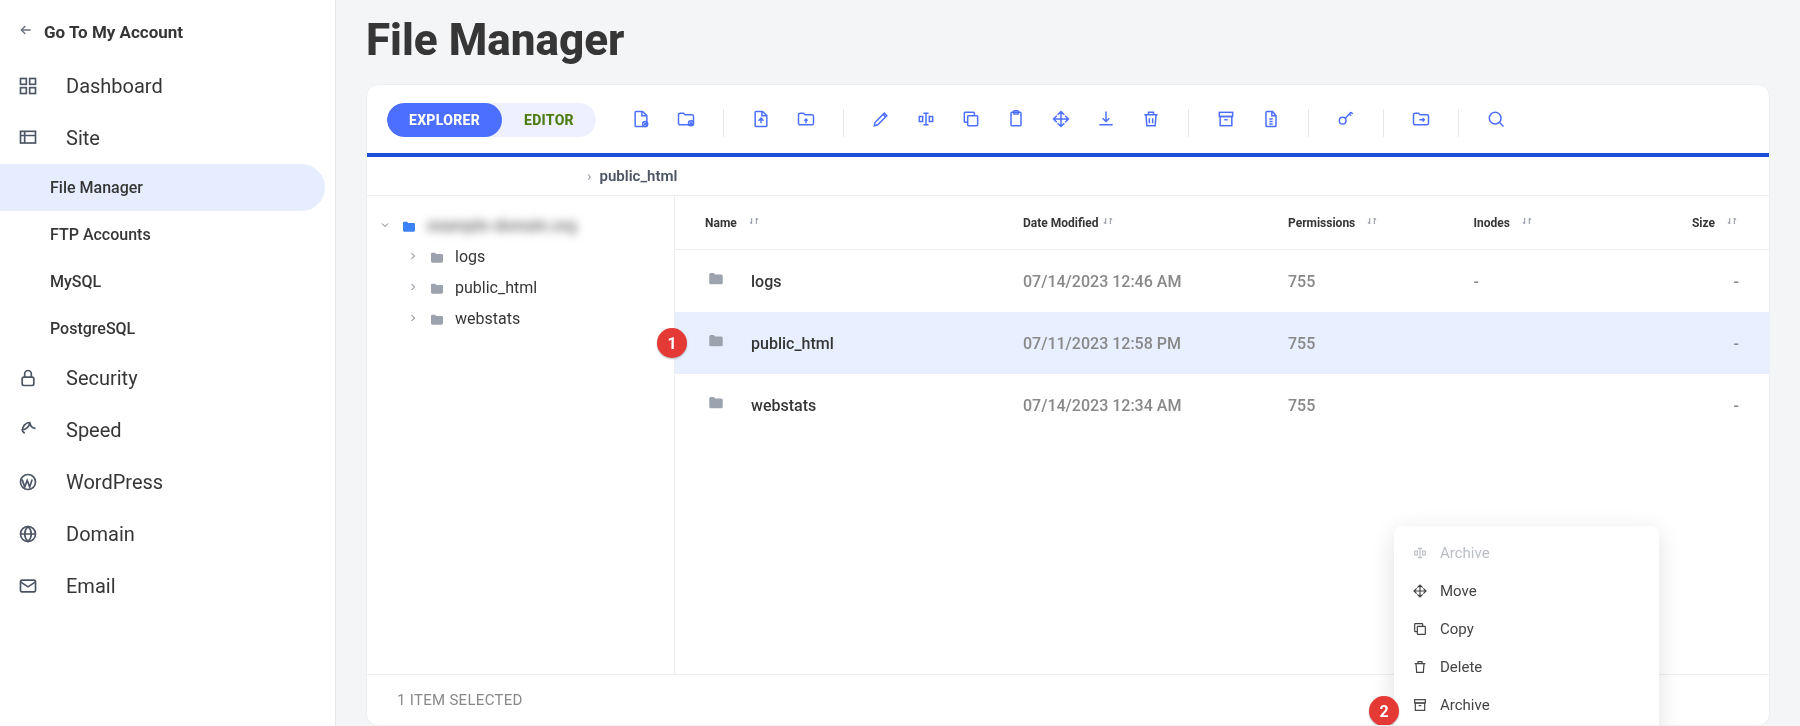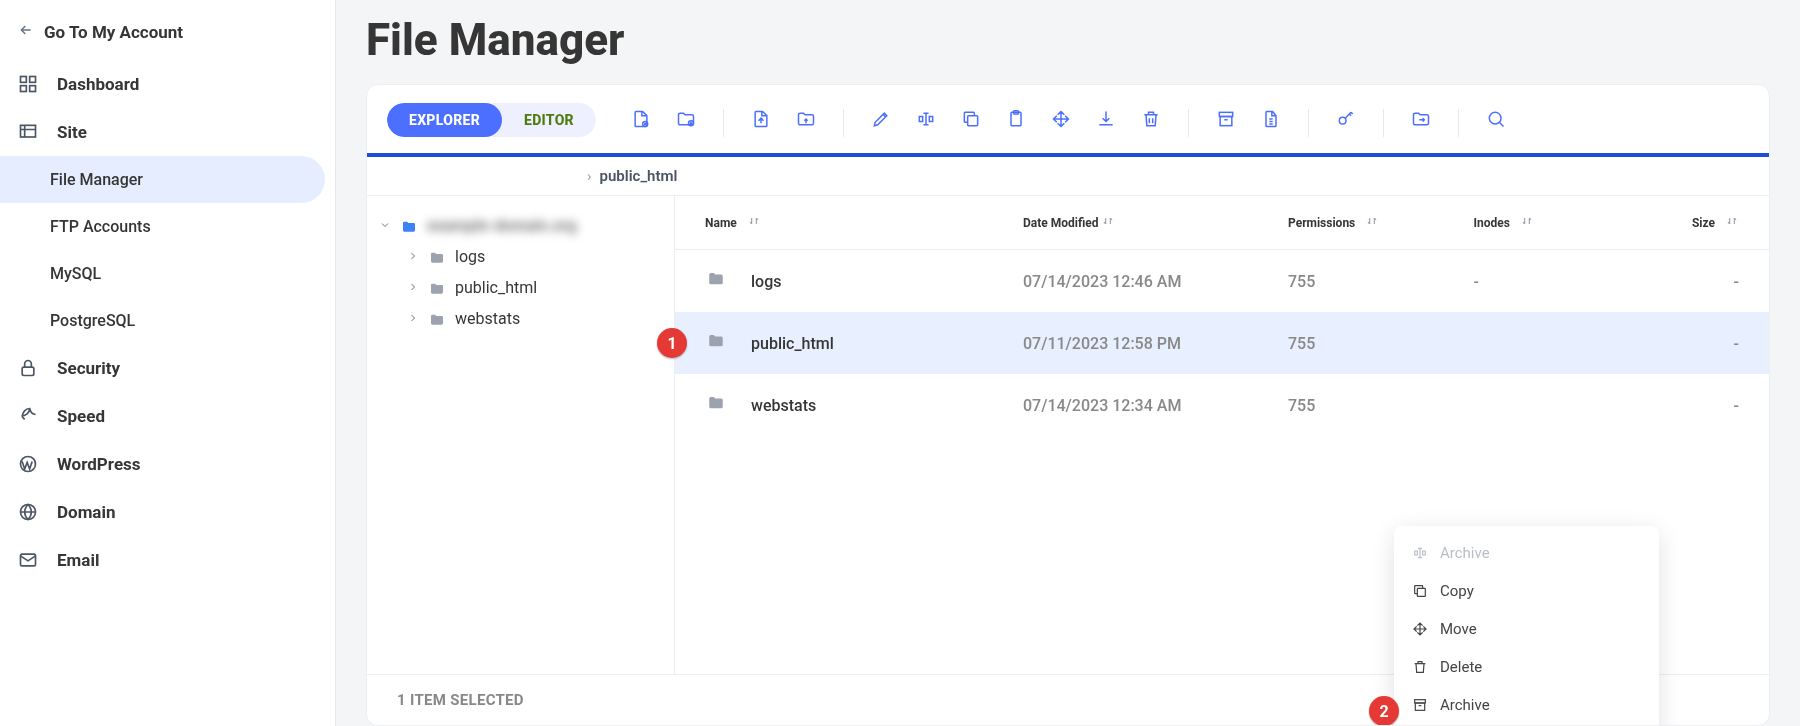--- a/index.html
+++ b/index.html
@@ -1,21 +1,21 @@
 <!DOCTYPE html>
 <html><head>
 <meta charset="utf-8">
 <style>
 * { margin: 0; padding: 0; box-sizing: border-box; font-family: -apple-system, BlinkMacSystemFont, "Segoe UI", Roboto, sans-serif; }
 body { background: #f4f5f7; display: flex; height: 726px; width: 1800px; overflow: hidden; color: #363636; }
 
 .sidebar { width: 336px; background: #fff; border-right: 1px solid #e5e7eb; overflow-y: auto; padding-top: 18px; }
 .sidebar-top { display: flex; align-items: center; gap: 10px; padding: 4px 18px 18px; font-weight: 700; font-size: 17px; }
 .sidebar-top .arrow-left svg { width: 16px; height: 16px; stroke: #6b7280; }
-.nav-item { display: flex; align-items: center; gap: 19px; padding: 14px 18px; font-weight: 700; font-size: 17px; cursor: pointer; }
+.nav-item { display: flex; align-items: center; gap: 28px; padding: 14px 18px; font-weight: 400; font-size: 20px; cursor: pointer; }
 .nav-item .icon { width: 20px; height: 20px; display: flex; align-items: center; justify-content: center; }
 .nav-item .icon svg { stroke: #4b5563; width: 20px; height: 20px; }
 .nav-sub { display: flex; align-items: center; padding: 14px 18px 14px 50px; font-size: 16px; font-weight: 500; cursor: pointer; }
 .nav-sub.active { background: #e5edff; border-radius: 0 30px 30px 0; margin-right: 10px; }
 
 .main { flex: 1; padding: 10px 30px 0 30px; display: flex; flex-direction: column; }
 .page-title { font-size: 44px; font-weight: 800; margin: 4px 0 18px 0; }
 
 .panel { background: #fff; border-radius: 12px; flex: 1; display: flex; flex-direction: column; overflow: hidden; border:1px solid #eceef2; }
 
@@ -58,21 +58,21 @@
 
 .context-menu { position: absolute; top: 330px; right: 110px; background: #fff; border-radius: 8px; box-shadow: 0 6px 24px rgba(0,0,0,.12); padding: 8px 0; width: 265px; z-index: 50; }
 .context-menu .cm-item { display: flex; align-items: center; gap: 12px; padding: 10px 18px; font-size: 15px; color: #444; cursor: pointer; }
 .context-menu .cm-item.disabled { color: #b9bdc5; }
 .context-menu .cm-item svg { width: 16px; height: 16px; stroke: currentColor; fill:none; stroke-width:1.8; }
 
 .badge { position: absolute; width: 30px; height: 30px; border-radius: 50%; background: #e53935; color: #fff; font-weight: 700; display: flex; align-items: center; justify-content: center; font-size: 16px; z-index: 60; box-shadow: 0 1px 2px rgba(0,0,0,.3); }
 .badge.b1 { left: -18px; }
 .badge.b2 { top: 500px; right: 370px; }
 
-.footer { padding: 16px 30px; border-top: 1px solid #eceef2; font-size: 15px; color: #888; font-weight: 700; letter-spacing: .3px; }
+.footer { padding: 16px 30px; border-top: 1px solid #eceef2; font-size: 15px; color: #888; font-weight: 400; letter-spacing: .3px; }
 </style>
 </head>
 <body>
 
 <div class="sidebar">
   <div class="sidebar-top">
     <span class="arrow-left"><svg viewBox="0 0 24 24" fill="none" stroke-width="2">
           <path d="M19 12H5M11 18l-6-6 6-6"></path>
         </svg></span>
     <span>Go To My Account</span>
@@ -387,30 +387,30 @@
 
       <div class="context-menu">
         <div class="cm-item disabled">
             <svg viewBox="0 0 24 24">
               <path d="M12 5v14M9 5h6M9 19h6M4 9h4v6H4zM16 9h4v6h-4z"></path>
             </svg>
             <span>Archive</span>
           </div>
         <div class="cm-item">
             <svg viewBox="0 0 24 24">
+              <path d="M12 3v18M3 12h18M8 7l4-4 4 4M8 17l4 4 4-4M7 8l-4 4 4 4M17 8l4 4-4 4"></path>
+            </svg>
+            <span>Move</span>
+          </div>
+        <div class="cm-item">
+            <svg viewBox="0 0 24 24">
               <rect x="8" y="8" width="12" height="12" rx="1"></rect>
               <path d="M16 8V5a1 1 0 00-1-1H5a1 1 0 00-1 1v10a1 1 0 001 1h3"></path>
             </svg>
             <span>Copy</span>
-          </div>
-        <div class="cm-item">
-            <svg viewBox="0 0 24 24">
-              <path d="M12 3v18M3 12h18M8 7l4-4 4 4M8 17l4 4 4-4M7 8l-4 4 4 4M17 8l4 4-4 4"></path>
-            </svg>
-            <span>Move</span>
           </div>
         <div class="cm-item">
             <svg viewBox="0 0 24 24">
               <path d="M4 7h16M9 7V4h6v3M6 7l1 13h10l1-13"></path>
             </svg>
             <span>Delete</span>
           </div>
         <div class="cm-item">
             <svg viewBox="0 0 24 24">
               <rect x="4" y="4" width="16" height="5"></rect>

